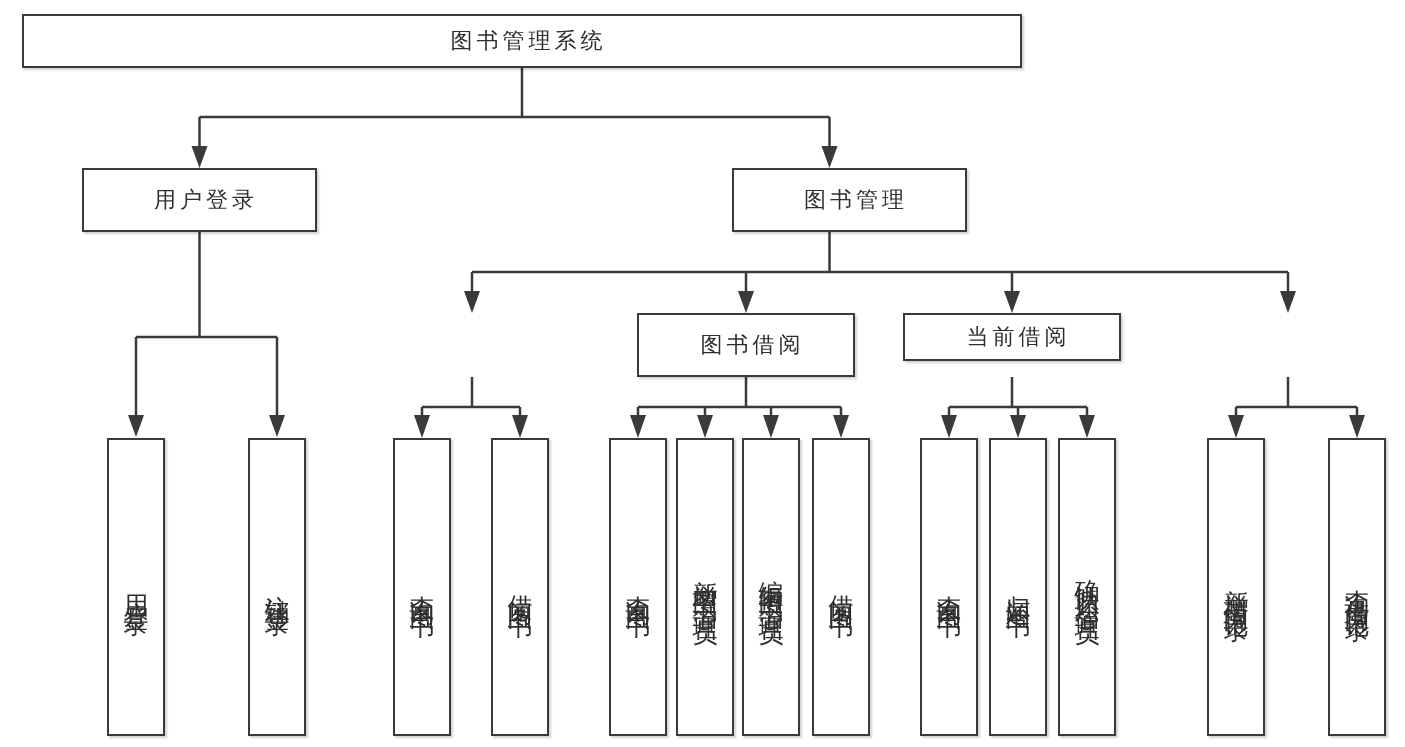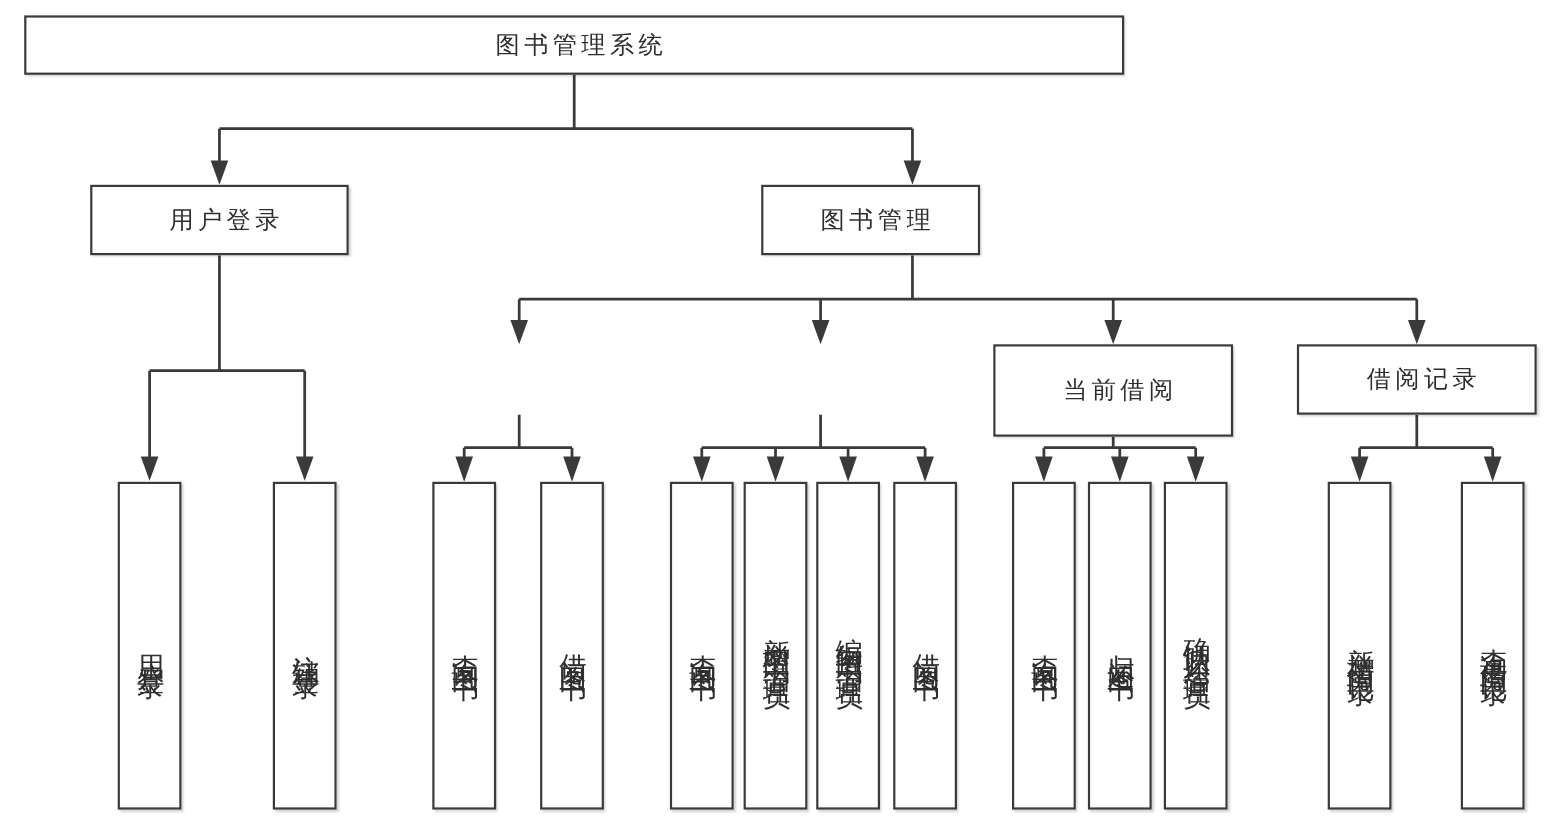--- a/index.html
+++ b/index.html
@@ -107,27 +107,27 @@
       <path d="M1288,377 V407 M1236,407 H1357 M1236,407 V416 M1357,407 V416"></path>
       <polygon points="1228,415 1244,415 1236,438"></polygon>
       <polygon points="1349,415 1365,415 1357,438"></polygon>
     </g>
   </svg>
 
   <div class="node h" style="left:22px;top:14px;width:1000px;height:54px">图书管理系统</div>
 
   <div class="node h" style="left:82px;top:168px;width:235px;height:64px">用户登录</div>
 
-  <div class="node h" style="left:692px;top:168px;width:199px;height:64px">图书管理</div>
+  <div class="node h" style="left:732px;top:168px;width:235px;height:64px">图书管理</div>
 
 
+  <div class="node h" style="left:637px;top:313px;width:218px;height:64px">图书借阅</div>
 
-  <div class="node h" style="left:903px;top:313px;width:218px;height:84px">当前借阅</div>
+  <div class="node h" style="left:903px;top:313px;width:218px;height:48px">当前借阅</div>
 
-  <div class="node h" style="left:1179px;top:313px;width:218px;height:64px">借阅记录</div>
 
   <div class="node v" style="left:107px;top:438px;width:58px;height:298px">
     <span class="vtext">用户登录</span>
   </div>
   <div class="node v" style="left:248px;top:438px;width:58px;height:298px">
     <span class="vtext">注销登录</span>
   </div>
 
   <div class="node v" style="left:393px;top:438px;width:58px;height:298px">
     <span class="vtext">查询图书</span>

